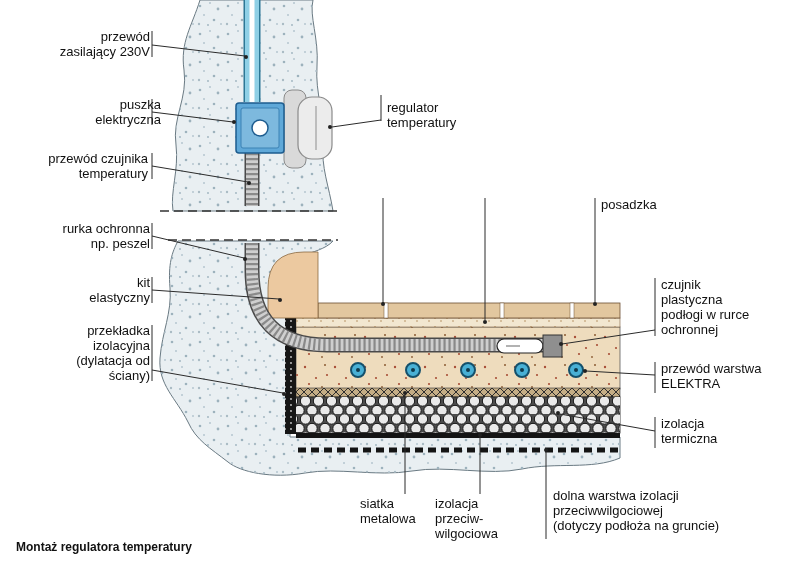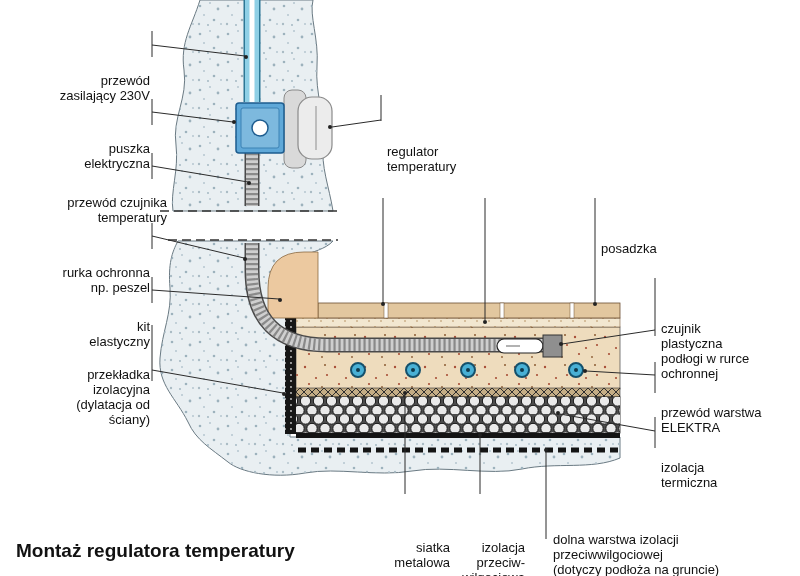--- a/index.html
+++ b/index.html
@@ -1,23 +1,23 @@
 <!DOCTYPE html>
 <html><head>
 <meta charset="utf-8">
 <style>
   html,body{margin:0;padding:0;background:#fff;}
   .stage{position:relative;width:800px;height:576px;background:#fff;overflow:hidden;
          font-family:"Liberation Sans",sans-serif;}
   .stage svg{position:absolute;left:0;top:0;}
   .lbl{position:absolute;font:13px/15px "Liberation Sans",sans-serif;color:#111;
-       white-space:pre-line;margin-top:44px;}
+       white-space:pre-line;}
   .r{text-align:right;}
-  .c{text-align:right;}
-  .title{position:absolute;font-weight:bold;font-size:19px;color:#111;
+  .c{text-align:left;}
+  .title{position:absolute;font-weight:bold;font-size:12px;color:#111;
          font-family:"Liberation Sans",sans-serif;}
 </style>
 </head>
 <body>
 
 <div class="stage">
 
 <svg width="800" height="576" viewBox="0 0 800 576">
   <defs>
     <pattern id="speck" width="28" height="28" patternUnits="userSpaceOnUse">
@@ -176,23 +176,23 @@
     <circle cx="585" cy="371" r="2"></circle>
     <circle cx="558" cy="413" r="2"></circle>
     <circle cx="405" cy="393" r="2"></circle>
     <circle cx="480" cy="435" r="2"></circle>
     <circle cx="546" cy="450" r="2"></circle>
   </g>
 </svg>
 
 <div class="lbl r" style="left:18px;top:29px;width:132px">przewód
 zasilający 230V</div>
-<div class="lbl r" style="left:18px;top:97px;width:132px">puszka
+<div class="lbl r" style="left:29px;top:97px;width:132px">puszka
 elektryczna</div>
-<div class="lbl r" style="left:35px;top:151px;width:132px">przewód czujnika
+<div class="lbl r" style="left:16px;top:151px;width:132px">przewód czujnika
 temperatury</div>
 <div class="lbl r" style="left:18px;top:275px;width:132px">kit
 elastyczny</div>
 <div class="lbl r" style="left:18px;top:221px;width:132px">rurka ochronna
 np. peszel</div>
 <div class="lbl r" style="left:18px;top:323px;width:132px">przekładka
 izolacyjna
 (dylatacja od
 ściany)</div>
 <div class="lbl" style="left:387px;top:100px;width:110px">regulator

